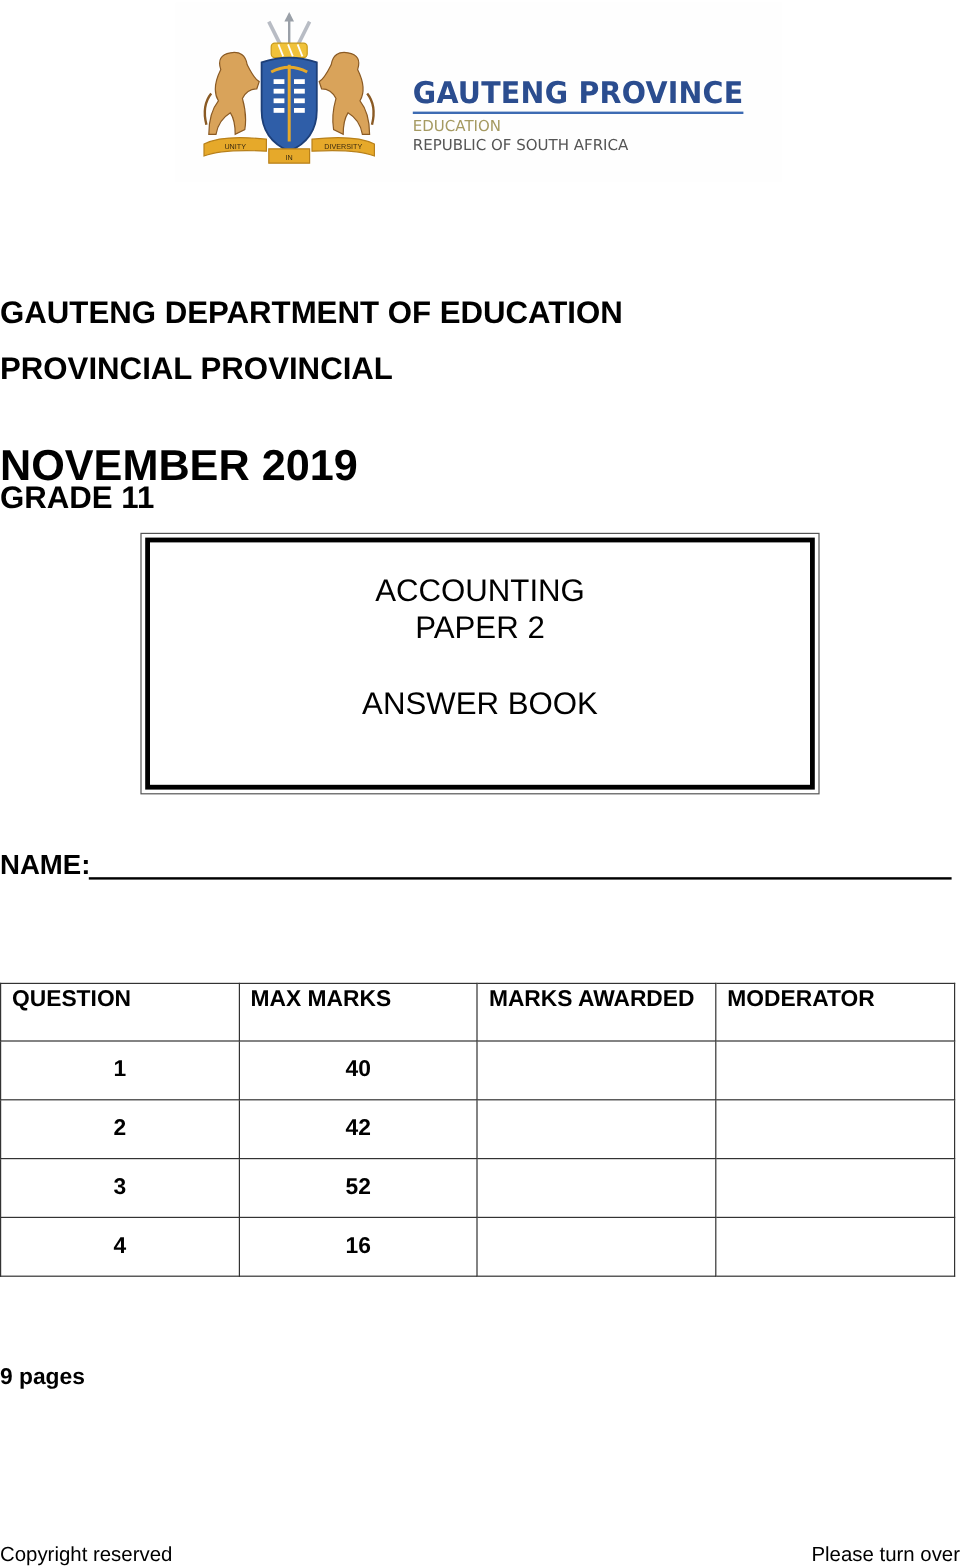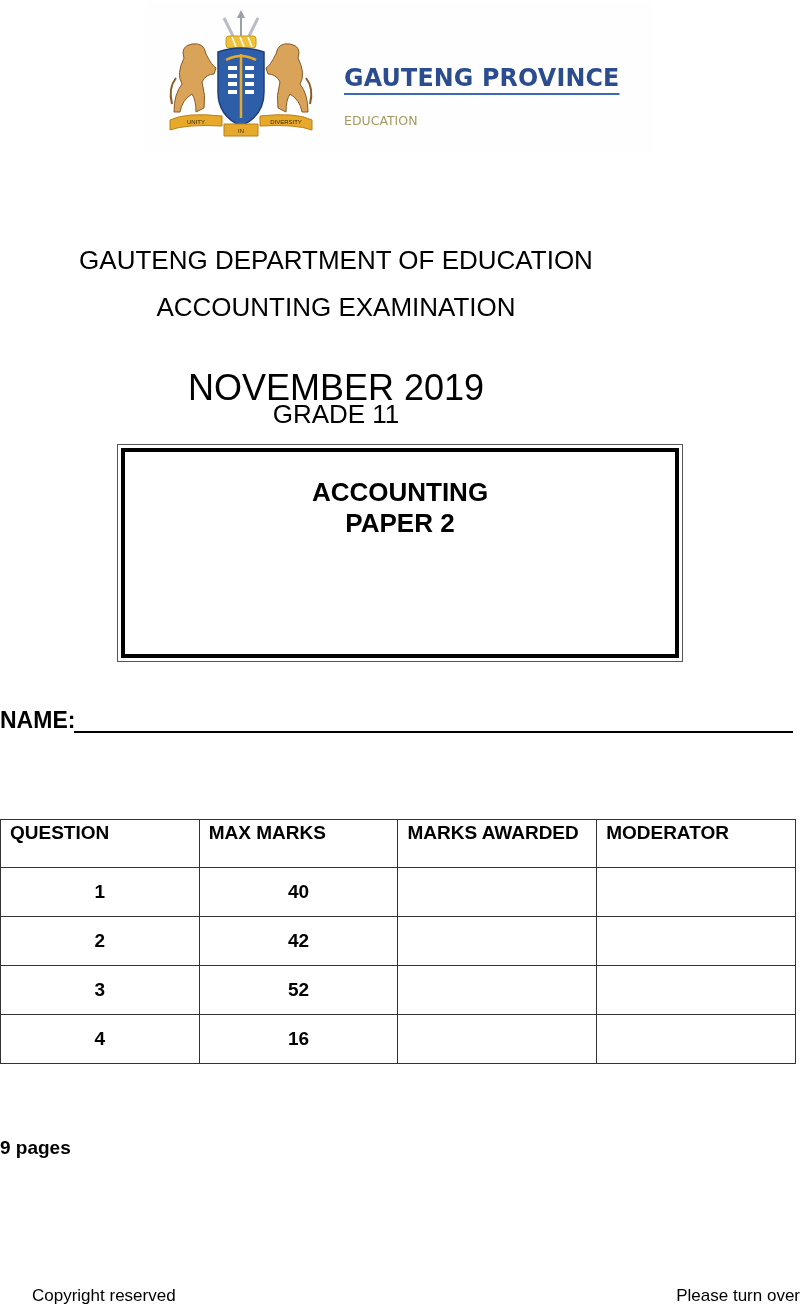--- a/index.html
+++ b/index.html
@@ -3,47 +3,47 @@
 <meta charset="utf-8">
 <style>
   * { margin: 0; padding: 0; box-sizing: border-box; }
   html, body { width: 800px; height: 1306px; background: #ffffff; overflow: hidden; }
   body { position: relative; font-family: "Liberation Sans", sans-serif; color: #000; }
 
   .logo { position: absolute; left: 146px; top: 2px; width: 506px; height: 150px; background: #fefefe; }
   .crest { position: absolute; left: 20px; top: 6px; width: 150px; height: 132px; }
   .logo-text { position: absolute; left: 198px; top: 62px; }
   .logo-title { font-family: "DejaVu Sans", sans-serif; font-size: 25px; font-weight: bold; color: #2b4d8f; letter-spacing: 0.2px; line-height: 28px; padding-bottom: 1px; border-bottom: 2px solid #3d6bb3; display: inline-block; transform: scaleX(0.95); transform-origin: left; }
-  .logo-sub1 { font-family: "DejaVu Sans", sans-serif; font-size: 12.5px; color: #a59a62; line-height: 16px; margin-top: 18px; }
+  .logo-sub1 { font-family: "DejaVu Sans", sans-serif; font-size: 12.5px; color: #a59a62; line-height: 16px; margin-top: 2px; }
   .logo-sub2 { font-family: "DejaVu Sans", sans-serif; font-size: 12.5px; color: #555555; line-height: 16px; }
 
-  .center { position: absolute; left: 0; width: 672px; text-align: center; font-weight: normal; }
+  .center { position: absolute; left: 0; width: 672px; text-align: left; font-weight: bold; }
   .h-dept { top: 244px; font-size: 26px; line-height: 32px; }
   .h-prov { top: 291px; font-size: 26px; line-height: 32px; }
   .h-month { top: 338px; font-size: 36px; line-height: 42px; margin-top: 29px; }
   .h-grade { top: 398px; font-size: 26px; line-height: 32px; }
 
   .box-outer { position: absolute; left: 117px; top: 444px; width: 566px; height: 218px; border: 1px solid #555; }
   .box-inner { position: absolute; left: 3px; top: 3px; right: 3px; bottom: 3px; border: 4px solid #000; }
-  .box-text { position: absolute; left: 0; width: 100%; text-align: center; font-weight: bold; font-size: 26px; line-height: 30px; }
+  .box-text { position: absolute; left: 0; width: 100%; text-align: center; font-weight: normal; font-size: 26px; line-height: 30px; }
   .bt-1 { top: 32px; }
   .bt-2 { top: 63px; }
   .bt-3 { top: 126px; }
 
   .name-row { position: absolute; left: 0; top: 709px; font-weight: bold; font-size: 23px; line-height: 22px; }
   .name-line { position: absolute; left: 74px; top: 731px; width: 719px; height: 2px; background: #000; }
 
   table.marks { position: absolute; left: 0; top: 819px; width: 796px; border-collapse: collapse; padding-left: 44px; }
   table.marks td, table.marks th { border: 1.5px solid #333; font-weight: bold; font-size: 19px; }
   table.marks th { text-align: left; vertical-align: top; padding: 2px 9px 0 9px; height: 48px; line-height: 21px; }
   table.marks td { text-align: center; vertical-align: middle; height: 49px; }
   table.marks col { width: 199px; }
 
   .pages { position: absolute; left: 0; top: 1137px; font-size: 19px; font-weight: bold; line-height: 22px; }
-  .footer-left { position: absolute; left: 0; top: 1286px; font-size: 17px; line-height: 20px; padding-left: 32px; }
+  .footer-left { position: absolute; left: 0; top: 1286px; font-size: 17px; line-height: 20px; }
   .footer-right { position: absolute; right: 0; top: 1286px; font-size: 17px; line-height: 20px; }
 </style>
 </head>
 <body>
 
 <div class="logo">
   <svg class="crest" viewBox="0 0 150 132">
 
     <line x1="58" y1="10" x2="68" y2="30" stroke="#b8bcc4" stroke-width="3"></line>
     <line x1="92" y1="10" x2="82" y2="30" stroke="#b8bcc4" stroke-width="3"></line>
@@ -76,32 +76,34 @@
     <path d="M4 112 Q20 104 56 108 L56 118 Q20 116 4 122 Z" fill="#e6a92a" stroke="#b8801a"></path>
     <path d="M94 108 Q130 104 146 112 L146 122 Q130 116 94 118 Z" fill="#e6a92a" stroke="#b8801a"></path>
     <path d="M58 116 L92 116 L92 128 L58 128 Z" fill="#e6a92a" stroke="#b8801a"></path>
     <text x="30" y="116" font-size="6" text-anchor="middle" fill="#3a2a10" font-family="Liberation Sans, sans-serif">UNITY</text>
     <text x="120" y="116" font-size="6" text-anchor="middle" fill="#3a2a10" font-family="Liberation Sans, sans-serif">DIVERSITY</text>
     <text x="75" y="125" font-size="6" text-anchor="middle" fill="#3a2a10" font-family="Liberation Sans, sans-serif">IN</text>
   </svg>
   <div class="logo-text">
     <div class="logo-title">GAUTENG PROVINCE</div>
     <div class="logo-sub1">EDUCATION</div>
+    <div class="logo-sub2">REPUBLIC OF SOUTH AFRICA</div>
   </div>
 </div>
 
 <div class="center h-dept">GAUTENG DEPARTMENT OF EDUCATION</div>
-<div class="center h-prov">ACCOUNTING EXAMINATION</div>
+<div class="center h-prov">PROVINCIAL PROVINCIAL</div>
 <div class="center h-month">NOVEMBER 2019</div>
 <div class="center h-grade">GRADE 11</div>
 
 <div class="box-outer">
   <div class="box-inner"></div>
   <div class="box-text bt-1">ACCOUNTING</div>
   <div class="box-text bt-2">PAPER 2</div>
+  <div class="box-text bt-3">ANSWER BOOK</div>
 </div>
 
 <div class="name-row">NAME:</div>
 <div class="name-line"></div>
 
 <table class="marks">
   <colgroup>
       <col>
       <col>
       <col>

